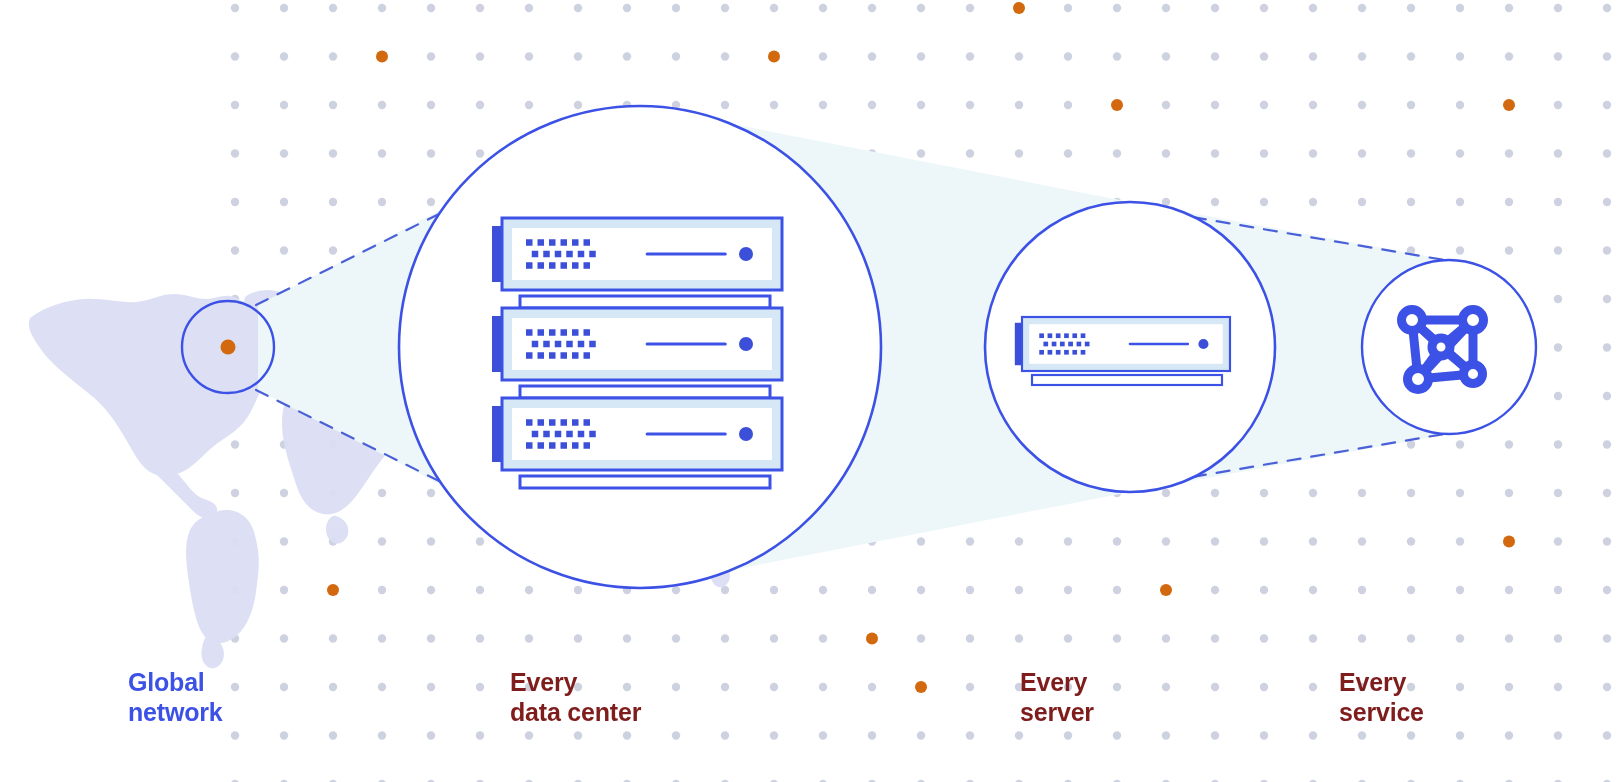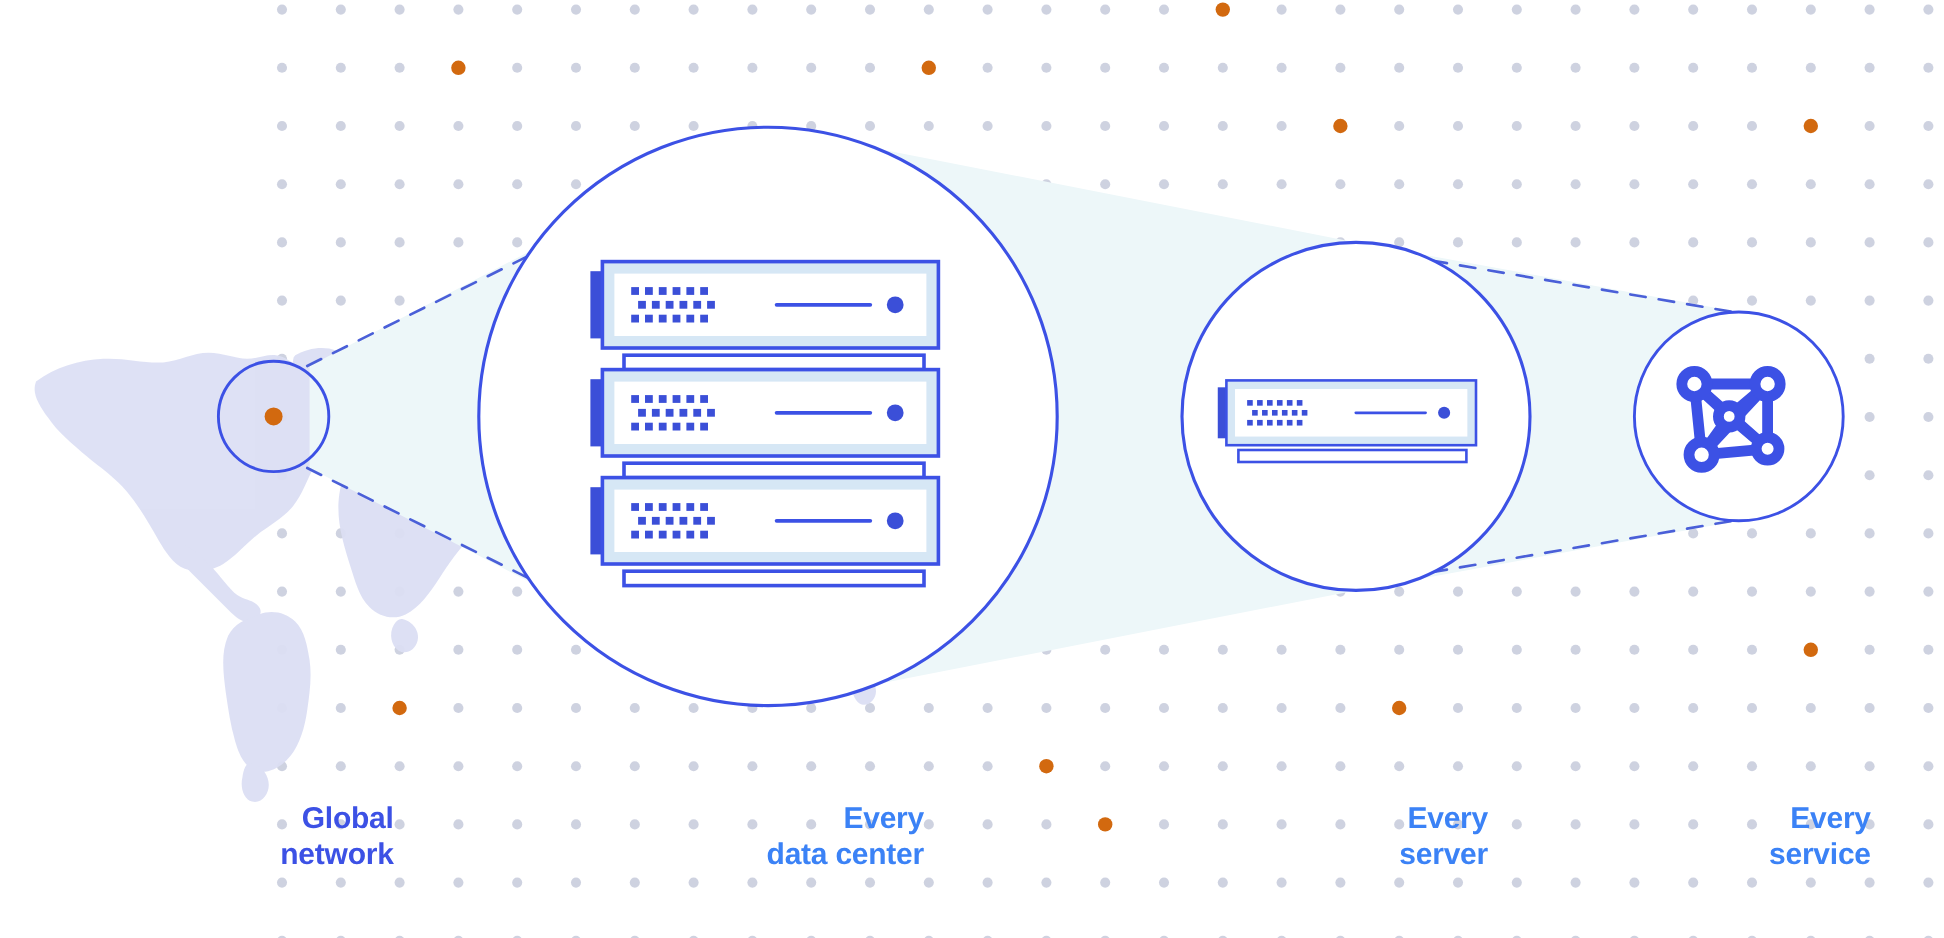--- a/index.html
+++ b/index.html
@@ -7,28 +7,28 @@
     width:1620px;height:782px;
     background:#ffffff;
     font-family:"Liberation Sans","DejaVu Sans",sans-serif;
     overflow:hidden;
     position:relative;
   }
   #stage{position:absolute;left:0;top:0;width:1620px;height:782px;}
   #stage svg{display:block;}
   .lbl{
     position:absolute;
-    text-align:right;
+    text-align:left;
     font-size:25px;
     font-weight:700;
     line-height:1.18;
     letter-spacing:-0.2px;
     white-space:pre-line;
   }
-  .lbl-dark{color:#3b82f6;}
+  .lbl-dark{color:#7f1d1d;}
   .lbl-blue{color:#3c51e5;}
 </style>
 </head>
 <body>
 
 <div id="stage">
   <svg width="1620" height="782" viewBox="0 0 1620 782" xmlns="http://www.w3.org/2000/svg">
 
     <defs>
       <clipPath id="clipPage">

